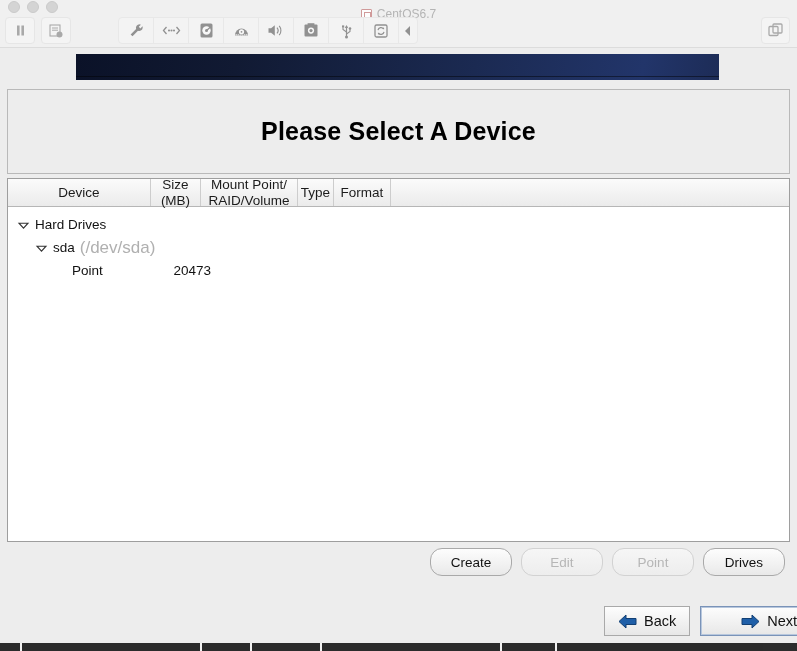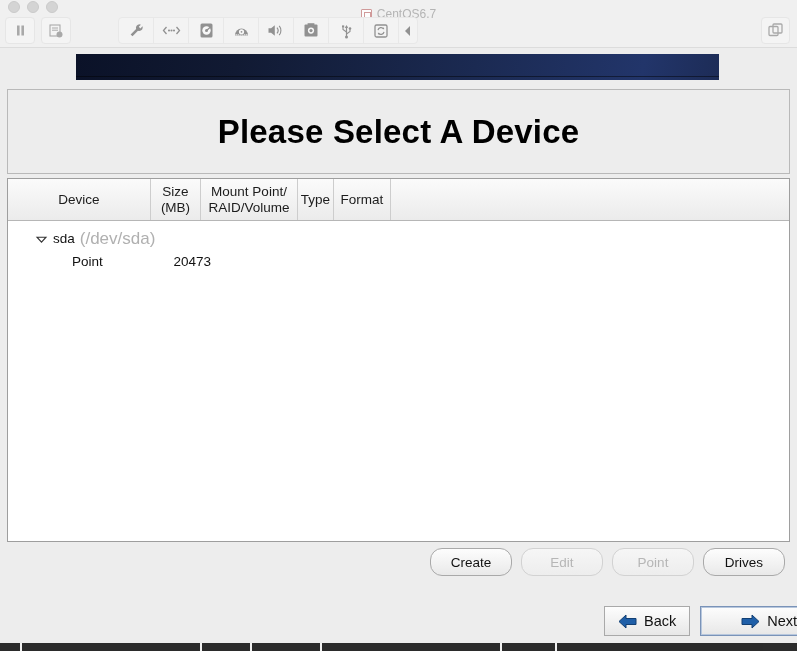--- a/index.html
+++ b/index.html
@@ -130,39 +130,39 @@
     left: 7px; top: 89px;
     width: 783px; height: 85px;
     background: #ededed;
     border: 1px solid #b9b9b9;
     display: flex;
     align-items: center;
     justify-content: center;
   }
   .title-panel h1 {
     margin: 16px;
-    font-size: 33px;
+    font-size: 25px;
     font-weight: bold;
     color: #000;
     letter-spacing: .2px;
   }
 
   
   .table-panel {
     position: absolute;
     left: 7px; top: 178px;
     width: 783px; height: 364px;
     background: #ffffff;
     border: 1px solid #9e9e9e;
     overflow: hidden;
   }
 
   .table-head {
     display: flex;
-    height: 42px;
+    height: 28px;
     background: linear-gradient(#fbfbfb, #ebebeb);
     border-bottom: 1px solid #b6b6b6;
   }
   .th {
     display: flex;
     align-items: center;
     justify-content: center;
     text-align: center;
     font-size: 13.5px;
     color: #1c1c1c;
@@ -429,20 +429,28 @@
 (MB)</div>
       <div class="th th-mount">Mount Point/
 RAID/Volume</div>
       <div class="th th-type">Type</div>
       <div class="th th-format">Format</div>
       <div class="th th-filler"></div>
     </div>
 
     <div class="tree">
 
+      <div class="trow row-hard">
+        <span class="twist">
+          <svg width="13" height="13" viewBox="0 0 13 13">
+            <path d="M2 4.2 L11 4.2 L6.5 9.2 z" fill="none" stroke="#333" stroke-width="1.1"></path>
+          </svg>
+        </span>
+        <span class="tcell-device" style="margin-left:5px">Hard Drives</span>
+      </div>
 
       <div class="trow row-sda">
         <span class="twist">
           <svg width="13" height="13" viewBox="0 0 13 13">
             <path d="M2 4.2 L11 4.2 L6.5 9.2 z" fill="none" stroke="#333" stroke-width="1.1"></path>
           </svg>
         </span>
         <span class="tcell-device" style="margin-left:5px">sda</span>
         <span class="dev-path">(/dev/sda)</span>
       </div>

